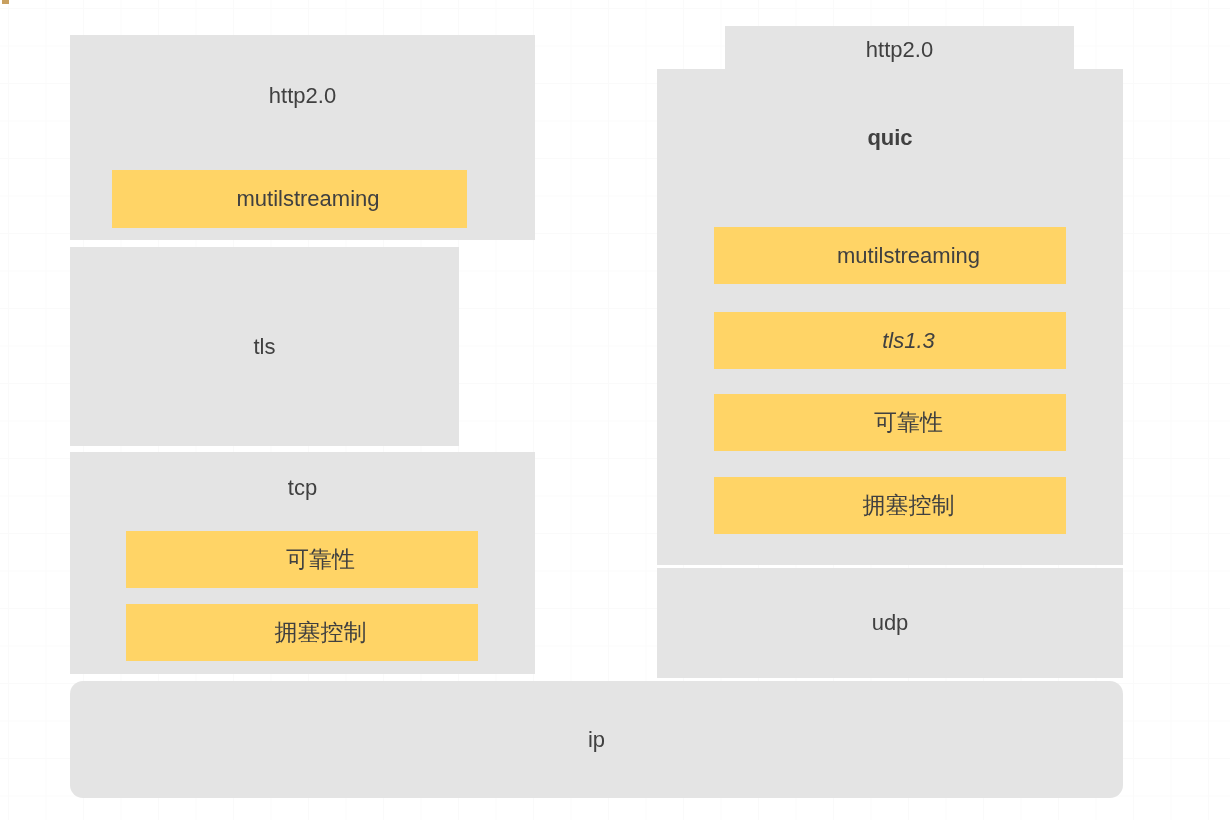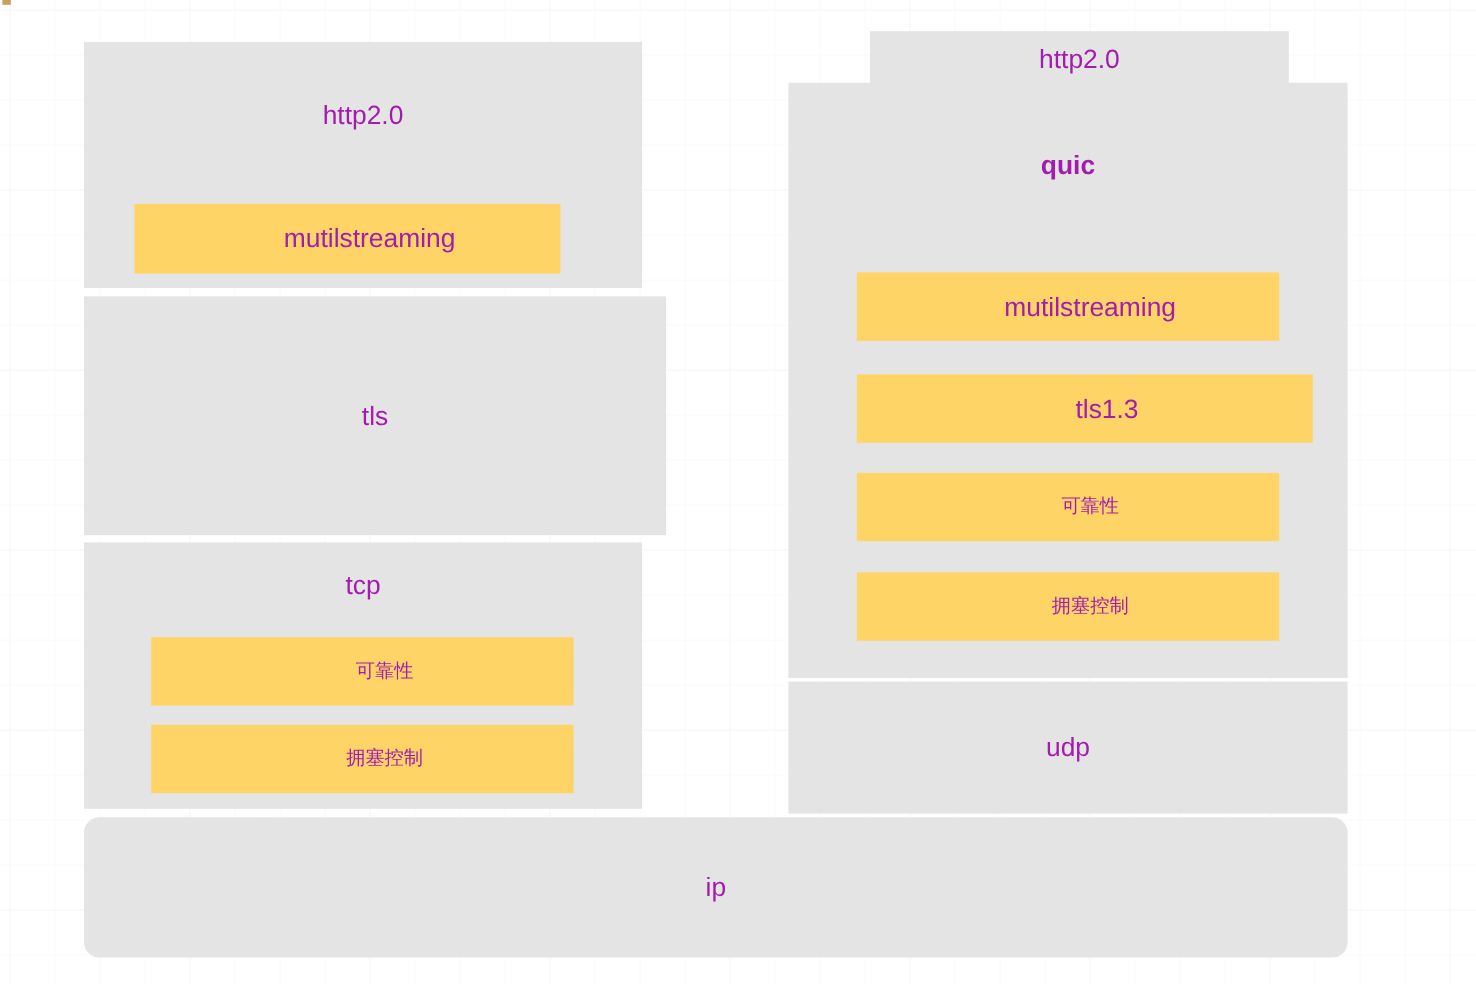--- a/index.html
+++ b/index.html
@@ -55,30 +55,30 @@
   .gray {
     background: #e4e4e4;
   }
 
   .yellow {
     background: #ffd466;
     padding-left: 37px;
   }
 
   .label {
-    color: #a21caf;
+    color: #404040;
     font-size: 22px;
     line-height: 1;
     white-space: nowrap;
     user-select: none;
   }
 
   .label-cn {
     font-family: Liberation Serif, serif;
-    font-size: 16px;
+    font-size: 23px;
   }
 
   
   .gray-header {
     position: absolute;
     left: 0;
     right: 0;
     display: flex;
     align-items: center;
     justify-content: center;
@@ -94,21 +94,21 @@
   <div class="box gray" style="left:70px; top:35px; width:465px; height:205px;">
     <div class="gray-header" style="top:50px;">
       <span class="label">http2.0</span>
     </div>
   </div>
 
   <div class="box yellow" style="left:112px; top:170px; width:355px; height:58px;">
     <span class="label">mutilstreaming</span>
   </div>
 
-  <div class="box gray" style="left:70px; top:247px; width:485px; height:199px;">
+  <div class="box gray" style="left:70px; top:247px; width:389px; height:199px;">
     <span class="label">tls</span>
   </div>
 
   <div class="box gray" style="left:70px; top:452px; width:465px; height:222px;">
     <div class="gray-header" style="top:25px;align-items:flex-end;">
       <span class="label">tcp</span>
     </div>
   </div>
 
   <div class="box yellow" style="left:126px; top:531px; width:352px; height:57px;">
@@ -126,21 +126,21 @@
   <div class="box gray" style="left:657px; top:69px; width:466px; height:496px;">
     <div class="gray-header" style="top:58px;font-weight:bold;">
       <span class="label">quic</span>
     </div>
   </div>
 
   <div class="box yellow" style="left:714px; top:227px; width:352px; height:57px;">
     <span class="label">mutilstreaming</span>
   </div>
 
-  <div class="box yellow" style="left:714px; top:312px; width:380px; height:57px;">
+  <div class="box yellow" style="left:714px; top:312px; width:352px; height:57px;font-style:italic;">
     <span class="label">tls1.3</span>
   </div>
 
   <div class="box yellow" style="left:714px; top:394px; width:352px; height:57px;">
     <span class="label label-cn">可靠性</span>
   </div>
 
   <div class="box yellow" style="left:714px; top:477px; width:352px; height:57px;">
     <span class="label label-cn">拥塞控制</span>
   </div>

